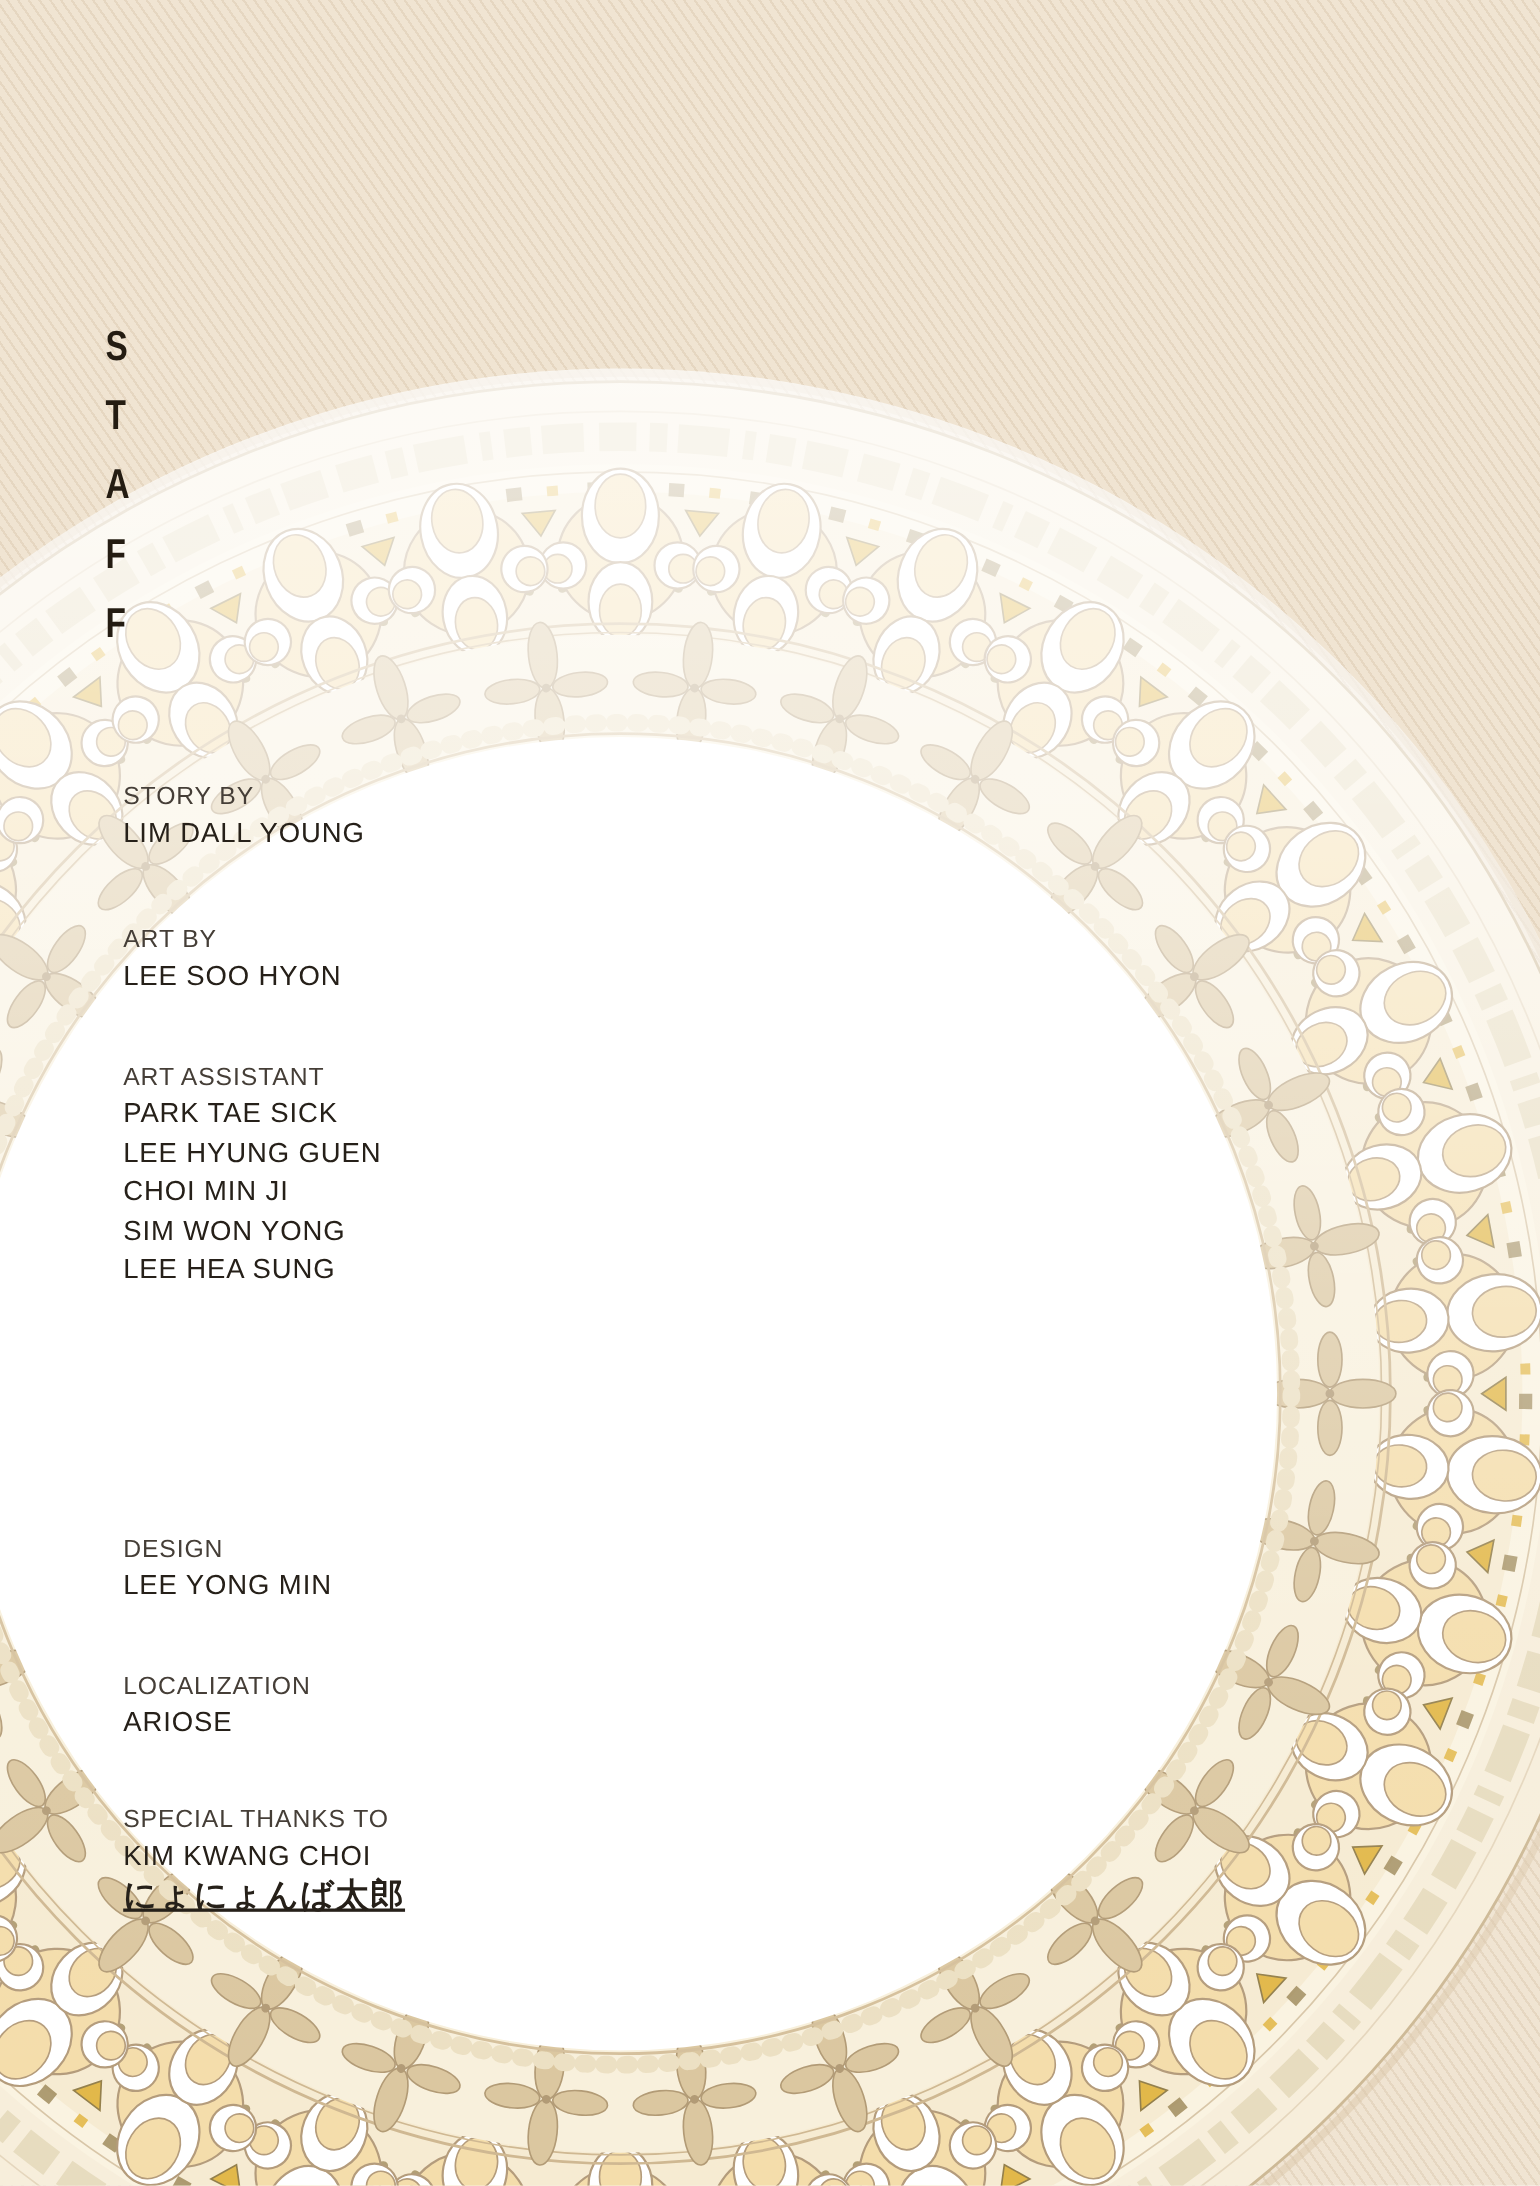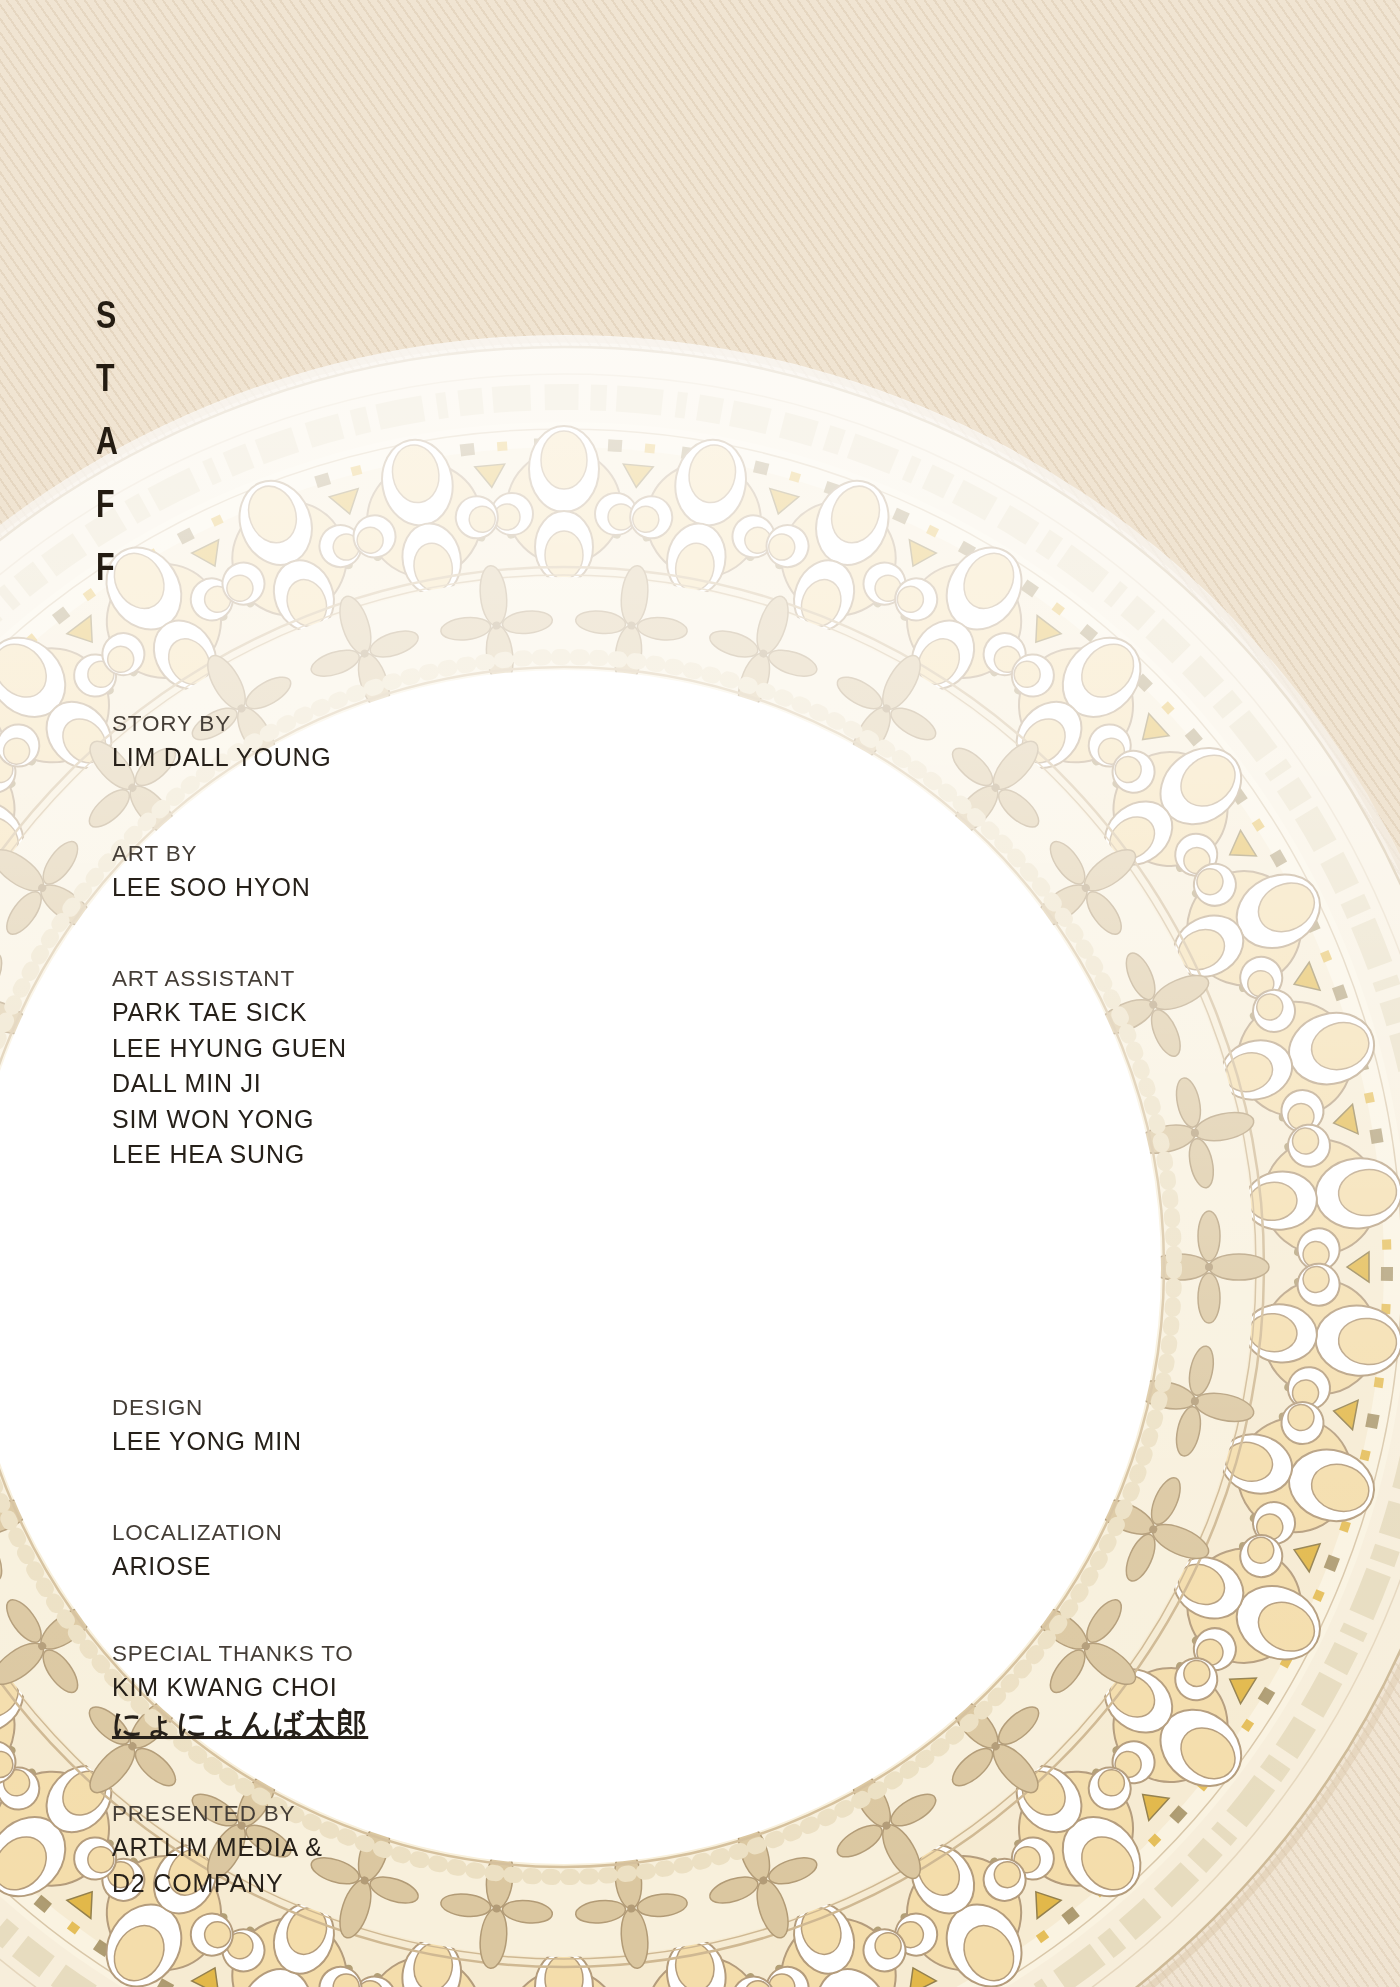--- a/index.html
+++ b/index.html
@@ -216,21 +216,21 @@
 
   <div class="sec" style="top:840px">
     <div class="lbl">ART BY</div>
     <div class="nm">LEE SOO HYON</div>
   </div>
 
   <div class="sec" style="top:965px">
     <div class="lbl">ART ASSISTANT</div>
     <div class="nm">PARK TAE SICK</div>
     <div class="nm">LEE HYUNG GUEN</div>
-    <div class="nm">DALL MIN JI</div>
+    <div class="nm">CHOI MIN JI</div>
     <div class="nm">SIM WON YONG</div>
     <div class="nm">LEE HEA SUNG</div>
   </div>
 
 
   <div class="sec" style="top:1394px">
     <div class="lbl">DESIGN</div>
     <div class="nm">LEE YONG MIN</div>
   </div>
 
@@ -238,19 +238,14 @@
     <div class="lbl">LOCALIZATION</div>
     <div class="nm">ARIOSE</div>
   </div>
 
   <div class="sec" style="top:1640px">
     <div class="lbl">SPECIAL THANKS TO</div>
     <div class="nm">KIM KWANG CHOI</div>
     <div class="nm jp">にょにょんば太郎</div>
   </div>
 
-  <div class="sec" style="top:1800px">
-    <div class="lbl">PRESENTED BY</div>
-    <div class="nm">ARTLIM MEDIA &amp;</div>
-    <div class="nm">D2 COMPANY</div>
-  </div>
 
 </div>
 
 </body></html>

